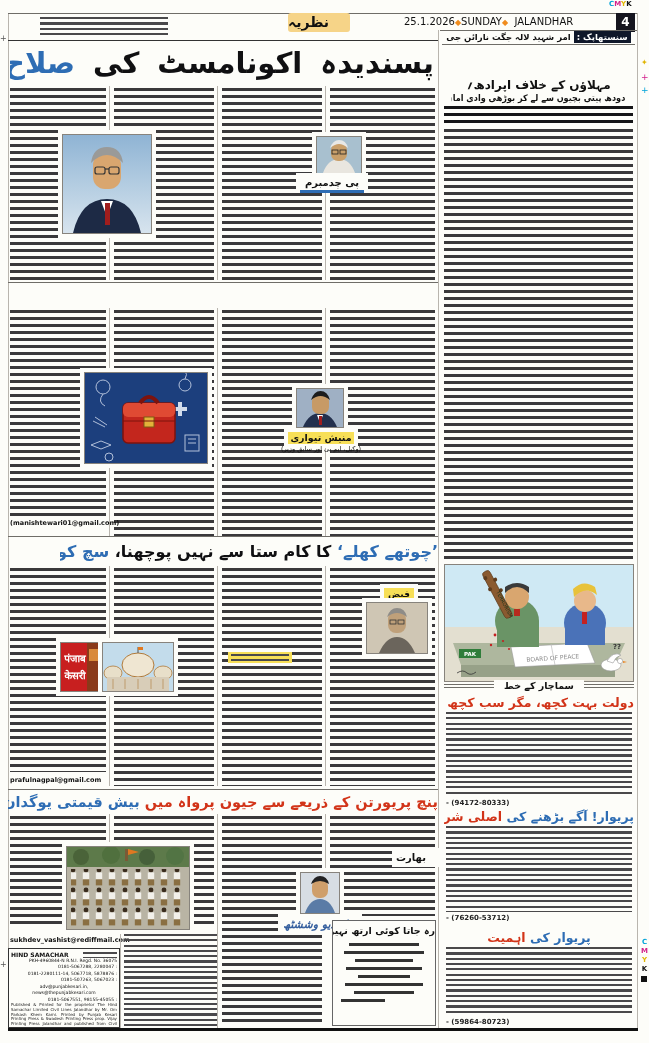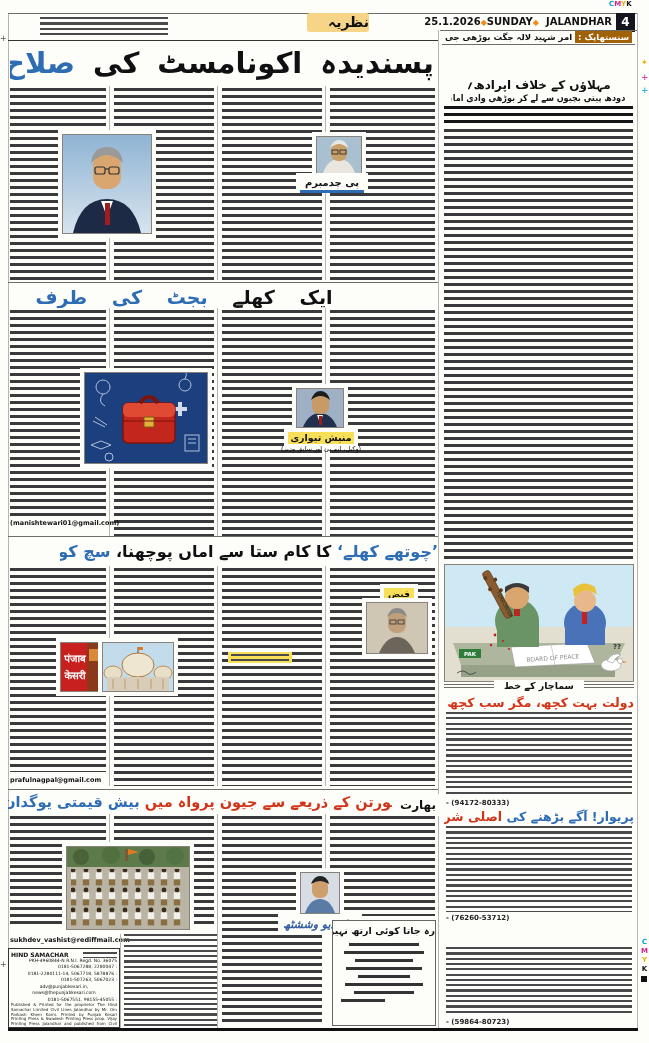--- a/index.html
+++ b/index.html
@@ -10,21 +10,21 @@
   .txt{background-image:repeating-linear-gradient(#3a393b 0 3px,rgba(0,0,0,0) 3px 7px);}
   .txt-sm{background-image:repeating-linear-gradient(#4a494b 0 2.2px,rgba(0,0,0,0) 2.2px 5.3px);}
   .txt-b{background-image:repeating-linear-gradient(#151517 0 3.4px,rgba(0,0,0,0) 3.4px 7px);}
   .vrule{width:1px;background:#b9b5ae;}
   .hrule{height:1px;background:#6f6d68;}
   .rtl{direction:rtl;}
   .uh{direction:rtl;text-align:center;font-weight:bold;white-space:nowrap;overflow:hidden;}
   .blue{color:#2e6db4;} .red{color:#d23419;} .black{color:#101012;}
   .overlay{background:#fdfdf9;box-shadow:0 0 0 4px #fdfdf9;}
   .photo{border:1px solid #87837c;box-sizing:border-box;}
-  .badge{background:#f6d488;border-radius:3px;font-weight:bold;text-align:right;margin-left:19px;}
+  .badge{background:#f6d488;border-radius:3px;font-weight:bold;text-align:left;}
   .cap-yellow{background:#f7df57;font-weight:bold;text-align:center;direction:rtl;}
   .sig{font-size:7px;font-weight:bold;color:#222;}
   .poem-line{height:3px;background:#333;margin:5px auto 0;}
   .mark{font-size:8px;color:#555;}
   svg text{font-family:"DejaVu Sans",sans-serif;}
 </style>
 </head>
 <body>
 
 <div class="page">
@@ -47,38 +47,38 @@
     <div style="color:#00a3d8">C</div>
     <div style="color:#d21f8a">M</div>
     <div style="color:#e0b400">Y</div>
     <div style="color:#111">K</div>
     <div style="width:6px;height:6px;background:#111;margin:2px auto 0"></div>
   </div>
 
   <div class="abs txt-sm" style="left:40px;top:17px;width:128px;height:19px"></div>
   <div class="abs badge" style="left:288px;top:13px;width:62px;height:19px;font-size:14px;line-height:19px">نظریہ</div>
 
-  <div class="abs" style="left:420px;top:16px;width:192px;height:13px;font-size:10px;font-weight:bold;text-align:right;white-space:nowrap">
+  <div class="abs" style="left:404px;top:16px;width:192px;height:13px;font-size:10px;font-weight:normal;text-align:left;white-space:nowrap">
     <span>25.1.2026</span><span style="color:#f08c1e;font-size:8px">◆</span><span>SUNDAY</span><span style="color:#f08c1e;font-size:8px">◆</span>&nbsp;&nbsp;<span>JALANDHAR</span>
   </div>
   <div class="abs" style="left:616px;top:13px;width:19px;height:19px;background:#15151f;color:#fff;font-size:12px;font-weight:bold;text-align:center;line-height:19px">4</div>
 
   <div class="abs hrule" style="left:440px;top:30px;width:197px"></div>
   <div class="abs hrule" style="left:8px;top:40px;width:430px;background:#333"></div>
 
   <div class="abs uh" style="left:10px;top:44px;width:424px;height:40px;font-size:29px;line-height:38px;word-spacing:8px">
     <span class="black">پسندیدہ اکونامسٹ کی</span>
     <span class="blue">صلاح مانیں</span>
   </div>
 
   <div class="abs vrule" style="left:438px;top:30px;height:998px"></div>
 
   <div class="abs uh" style="left:442px;top:31px;width:193px;font-size:8.5px;line-height:12px">
-    <span style="background:#a16207;color:#fff;padding:7px 3px">سنستھاپک :</span>
-    <span>امر شہید لالہ جگت بوڑھی جی</span>
+    <span style="background:#0f172a;color:#fff;padding:7px 3px">سنستھاپک :</span>
+    <span>امر شہید لالہ جگت نارائن جی</span>
   </div>
   <div class="abs hrule" style="left:442px;top:44px;width:193px"></div>
   <div class="abs uh" style="left:442px;top:79px;width:193px;font-size:12px;line-height:13px">مہلاؤں کے خلاف اپرادھ؍</div>
   <div class="abs uh" style="left:442px;top:93px;width:193px;font-size:9px;line-height:11px;transform:scaleX(.9);transform-origin:center">دودھ پیتی بچیوں سے لے کر بوڑھی وادی اماں تک ہو رہی شکار</div>
   <div class="abs txt-b" style="left:444px;top:106px;width:189px;height:20px"></div>
   <div class="abs txt" style="left:444px;top:129px;width:189px;height:432px"></div>
 
   <div class="abs photo" style="left:444px;top:564px;width:190px;height:118px">
     <svg width="188" height="116" viewBox="0 0 188 116">
       <rect width="188" height="116" fill="#cfe9f4"></rect>
@@ -137,20 +137,23 @@
   </div>
   <div class="abs txt-sm" style="left:446px;top:712px;width:186px;height:85px"></div>
   <div class="abs sig" style="left:446px;top:799px">- <span>(94172-80333)</span></div>
 
   <div class="abs uh" style="left:444px;top:809px;width:190px;font-size:12.5px;line-height:15px">
     <span class="blue">پریوار! آگے بڑھنے کی </span><span class="red">اصلی شرط</span>
   </div>
   <div class="abs txt-sm" style="left:446px;top:826px;width:186px;height:86px"></div>
   <div class="abs sig" style="left:446px;top:914px">- <span>(76260-53712)</span></div>
 
+  <div class="abs uh" style="left:444px;top:930px;width:190px;font-size:12.5px;line-height:15px">
+    <span class="blue">پریوار کی </span><span class="red">اہمیت</span>
+  </div>
   <div class="abs txt-sm" style="left:446px;top:947px;width:186px;height:69px"></div>
   <div class="abs sig" style="left:446px;top:1018px">- <span>(59864-80723)</span></div>
 
   <div class="abs vrule" style="left:109px;top:86px;height:194px"></div>
   <div class="abs vrule" style="left:217px;top:86px;height:194px"></div>
   <div class="abs vrule" style="left:325px;top:86px;height:194px"></div>
   <div class="abs txt" style="left:10px;top:88px;width:96px;height:192px"></div>
   <div class="abs txt" style="left:114px;top:88px;width:100px;height:192px"></div>
   <div class="abs txt" style="left:222px;top:88px;width:100px;height:192px"></div>
   <div class="abs txt" style="left:330px;top:88px;width:105px;height:192px"></div>
@@ -182,24 +185,20 @@
       <rect x="14" y="6" width="16" height="18" rx="7" fill="#c99f6a"></rect>
       <path d="M13 11 q3 -8 9 -8 q7 0 9 8 q-5 -4 -9 -4 q-4 0 -9 4z" fill="#e8e8e6"></path>
       <rect x="15" y="13" width="6" height="4" fill="none" stroke="#222" stroke-width="0.8"></rect>
       <rect x="23" y="13" width="6" height="4" fill="none" stroke="#222" stroke-width="0.8"></rect>
     </svg>
   </div>
   <div class="abs uh overlay" style="left:300px;top:177px;width:64px;font-size:10px;line-height:12px">پی چدمبرم</div>
   <div class="abs" style="left:300px;top:190px;width:64px;height:3px;background:#2e6db4"></div>
 
   <div class="abs hrule" style="left:8px;top:282px;width:430px"></div>
-  <div class="abs uh" style="left:28px;top:286px;width:312px;font-size:19px;line-height:22px;word-spacing:18px">
-    <span class="black">ایک کھلے</span>
-    <span class="blue">بجٹ کی طرف</span>
-  </div>
   <div class="abs vrule" style="left:109px;top:308px;height:228px"></div>
   <div class="abs vrule" style="left:217px;top:308px;height:228px"></div>
   <div class="abs vrule" style="left:325px;top:308px;height:228px"></div>
   <div class="abs txt" style="left:10px;top:310px;width:96px;height:206px"></div>
   <div class="abs txt" style="left:114px;top:310px;width:100px;height:226px"></div>
   <div class="abs txt" style="left:222px;top:310px;width:100px;height:226px"></div>
   <div class="abs txt" style="left:330px;top:310px;width:105px;height:226px"></div>
 
   <div class="abs photo overlay" style="left:84px;top:372px;width:124px;height:92px">
     <svg width="122" height="90" viewBox="0 0 122 90">
@@ -238,21 +237,21 @@
       <path d="M14 11 q3 -9 9.5 -9 q7 0 9.5 9 q-5 -4 -9.5 -4 q-4.5 0 -9.5 4z" fill="#1d1d1d"></path>
     </svg>
   </div>
   <div class="abs cap-yellow overlay" style="left:288px;top:432px;width:66px;height:12px;font-size:9.5px;line-height:12px">منیش تیواری</div>
   <div class="abs uh" style="left:280px;top:445px;width:82px;font-size:6.5px;line-height:9px;font-weight:normal">(وکیل، ایم پی اور سابق وزیر)</div>
 
   <div class="abs" style="left:10px;top:519px;width:110px;font-size:6.5px;font-weight:bold">(manishtewari01@gmail.com)</div>
 
   <div class="abs hrule" style="left:8px;top:536px;width:430px"></div>
   <div class="abs uh" style="left:60px;top:540px;width:378px;font-size:16px;line-height:24px">
-    <span class="blue">’چوتھے کھلے‘</span><span class="black"> کا کام ستا سے اماں پوچھنا، </span><span class="blue">سچ کو سامنے لانا بھی</span>
+    <span class="blue">’چوتھے کھلے‘</span><span class="black"> کا کام ستا سے نہیں پوچھنا، </span><span class="blue">سچ کو سامنے لانا بھی</span>
   </div>
   <div class="abs vrule" style="left:109px;top:566px;height:220px"></div>
   <div class="abs vrule" style="left:217px;top:566px;height:220px"></div>
   <div class="abs vrule" style="left:325px;top:566px;height:220px"></div>
   <div class="abs txt" style="left:10px;top:568px;width:96px;height:204px"></div>
   <div class="abs txt" style="left:114px;top:568px;width:100px;height:218px"></div>
   <div class="abs txt" style="left:222px;top:568px;width:100px;height:218px"></div>
   <div class="abs txt" style="left:330px;top:568px;width:105px;height:218px"></div>
 
   <div class="abs photo overlay" style="left:60px;top:642px;width:42px;height:50px">
@@ -308,21 +307,21 @@
     <span class="red">پنچ پریورتن کے ذریعے سے جیون پرواہ میں</span>
     <span class="blue">بیش قیمتی یوگدان ڈال رہا ہے آر ایس ایس</span>
   </div>
   <div class="abs vrule" style="left:109px;top:814px;height:114px"></div>
   <div class="abs vrule" style="left:217px;top:814px;height:214px"></div>
   <div class="abs vrule" style="left:325px;top:814px;height:104px"></div>
   <div class="abs txt" style="left:10px;top:816px;width:96px;height:112px"></div>
   <div class="abs txt" style="left:114px;top:816px;width:100px;height:112px"></div>
   <div class="abs txt" style="left:222px;top:816px;width:100px;height:210px"></div>
   <div class="abs txt" style="left:330px;top:816px;width:105px;height:100px"></div>
-  <div class="abs overlay rtl" style="left:396px;top:798px;width:40px;font-size:12px;font-weight:bold;text-align:right">بھارت</div>
+  <div class="abs overlay rtl" style="left:396px;top:852px;width:40px;font-size:10px;font-weight:bold;text-align:left">بھارت</div>
 
   <div class="abs photo overlay" style="left:66px;top:846px;width:124px;height:84px">
     <svg width="122" height="82" viewBox="0 0 122 82">
       <rect width="122" height="82" fill="#cdd3c2"></rect>
       <rect width="122" height="20" fill="#5d7a4a"></rect>
       <circle cx="14" cy="10" r="8" fill="#4a6339"></circle>
         <circle cx="44" cy="8" r="9" fill="#50703e"></circle>
       <circle cx="80" cy="10" r="8" fill="#46603a"></circle>
         <circle cx="108" cy="9" r="9" fill="#527444"></circle>
       <rect x="58" y="2" width="3" height="12" fill="#7a5a36"></rect>

